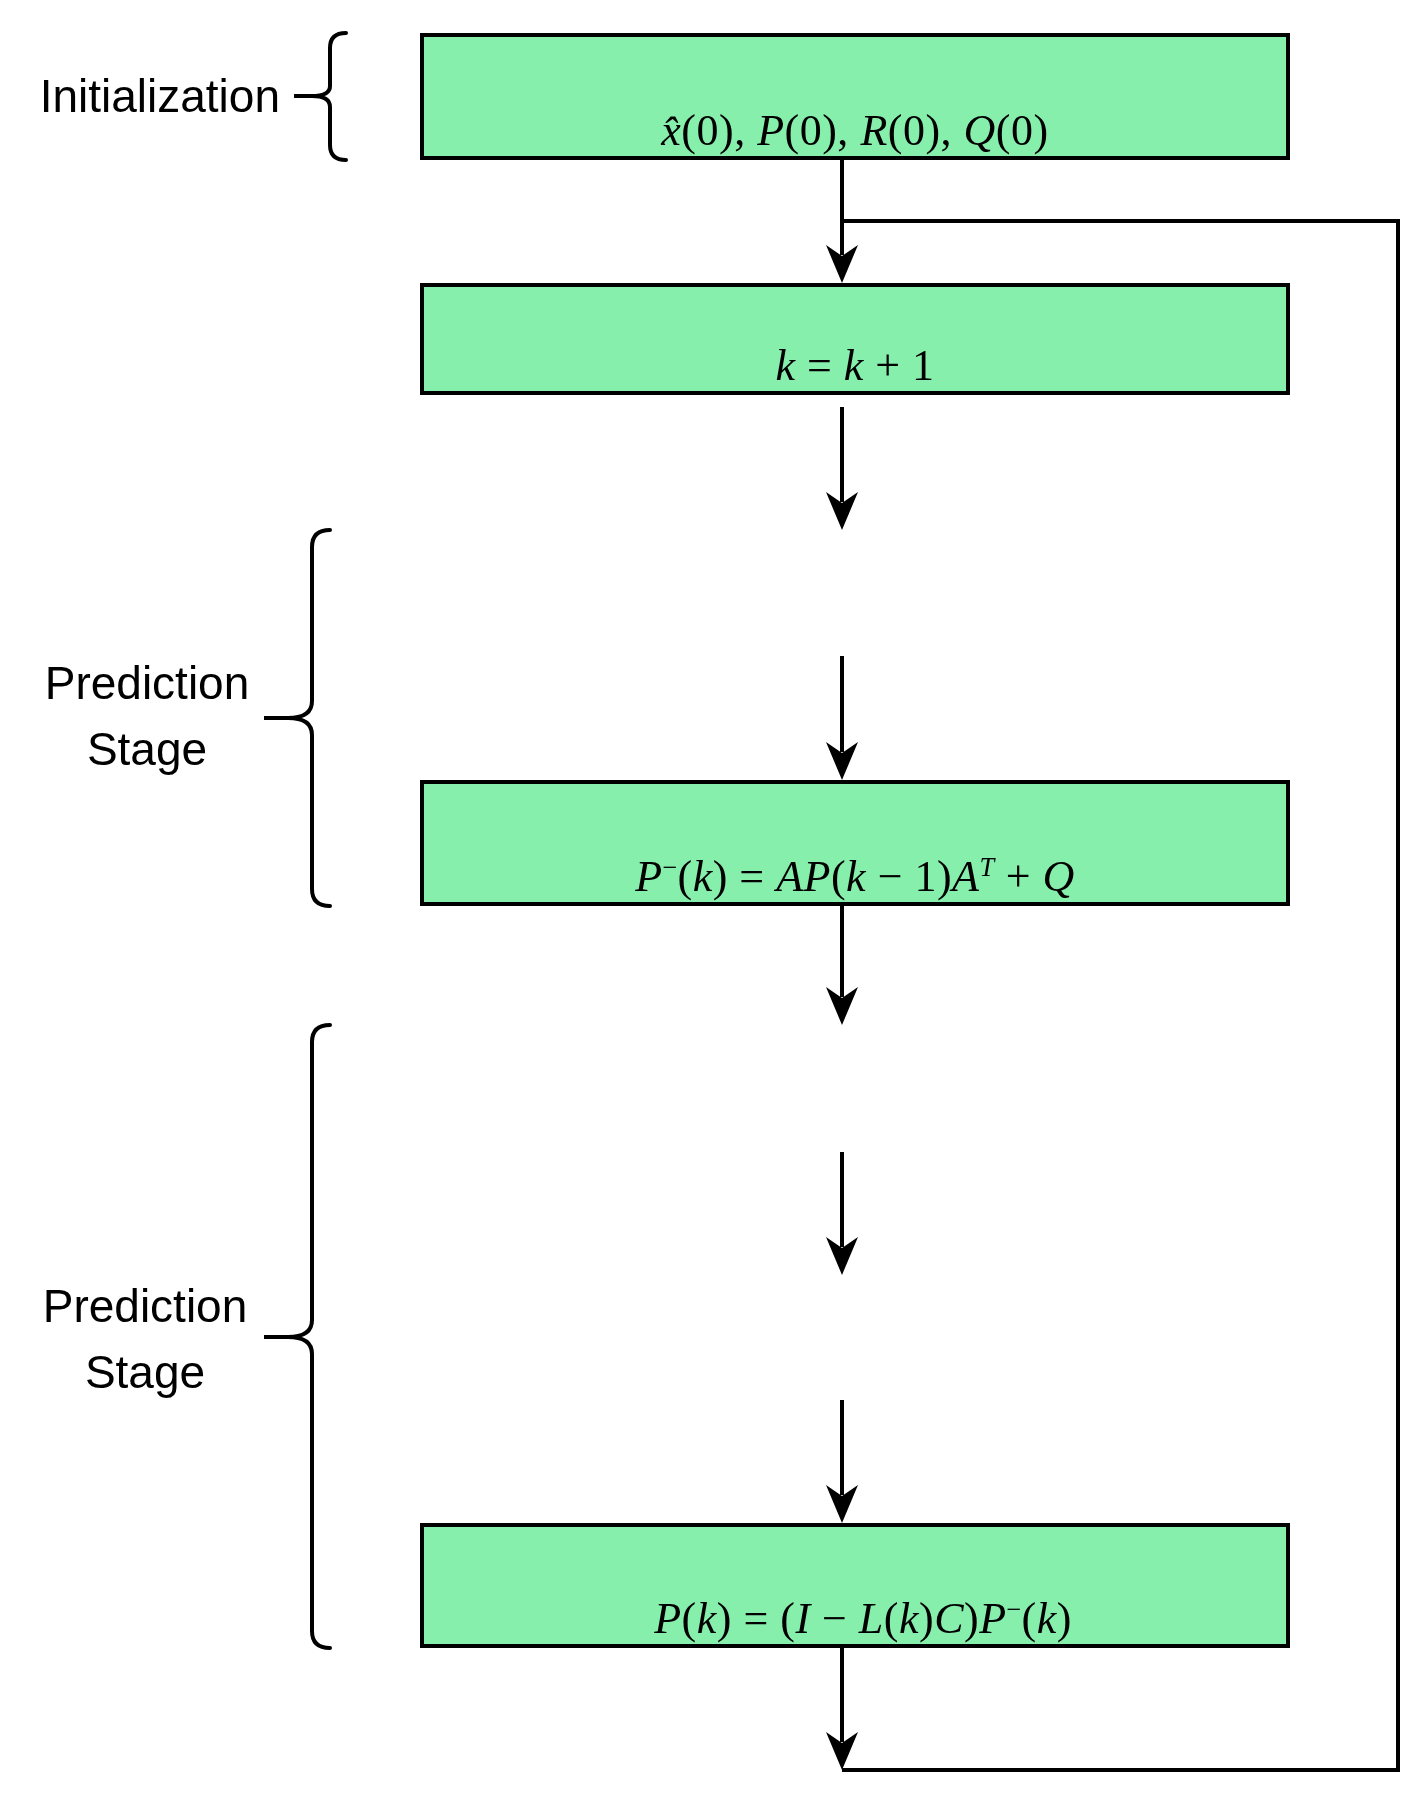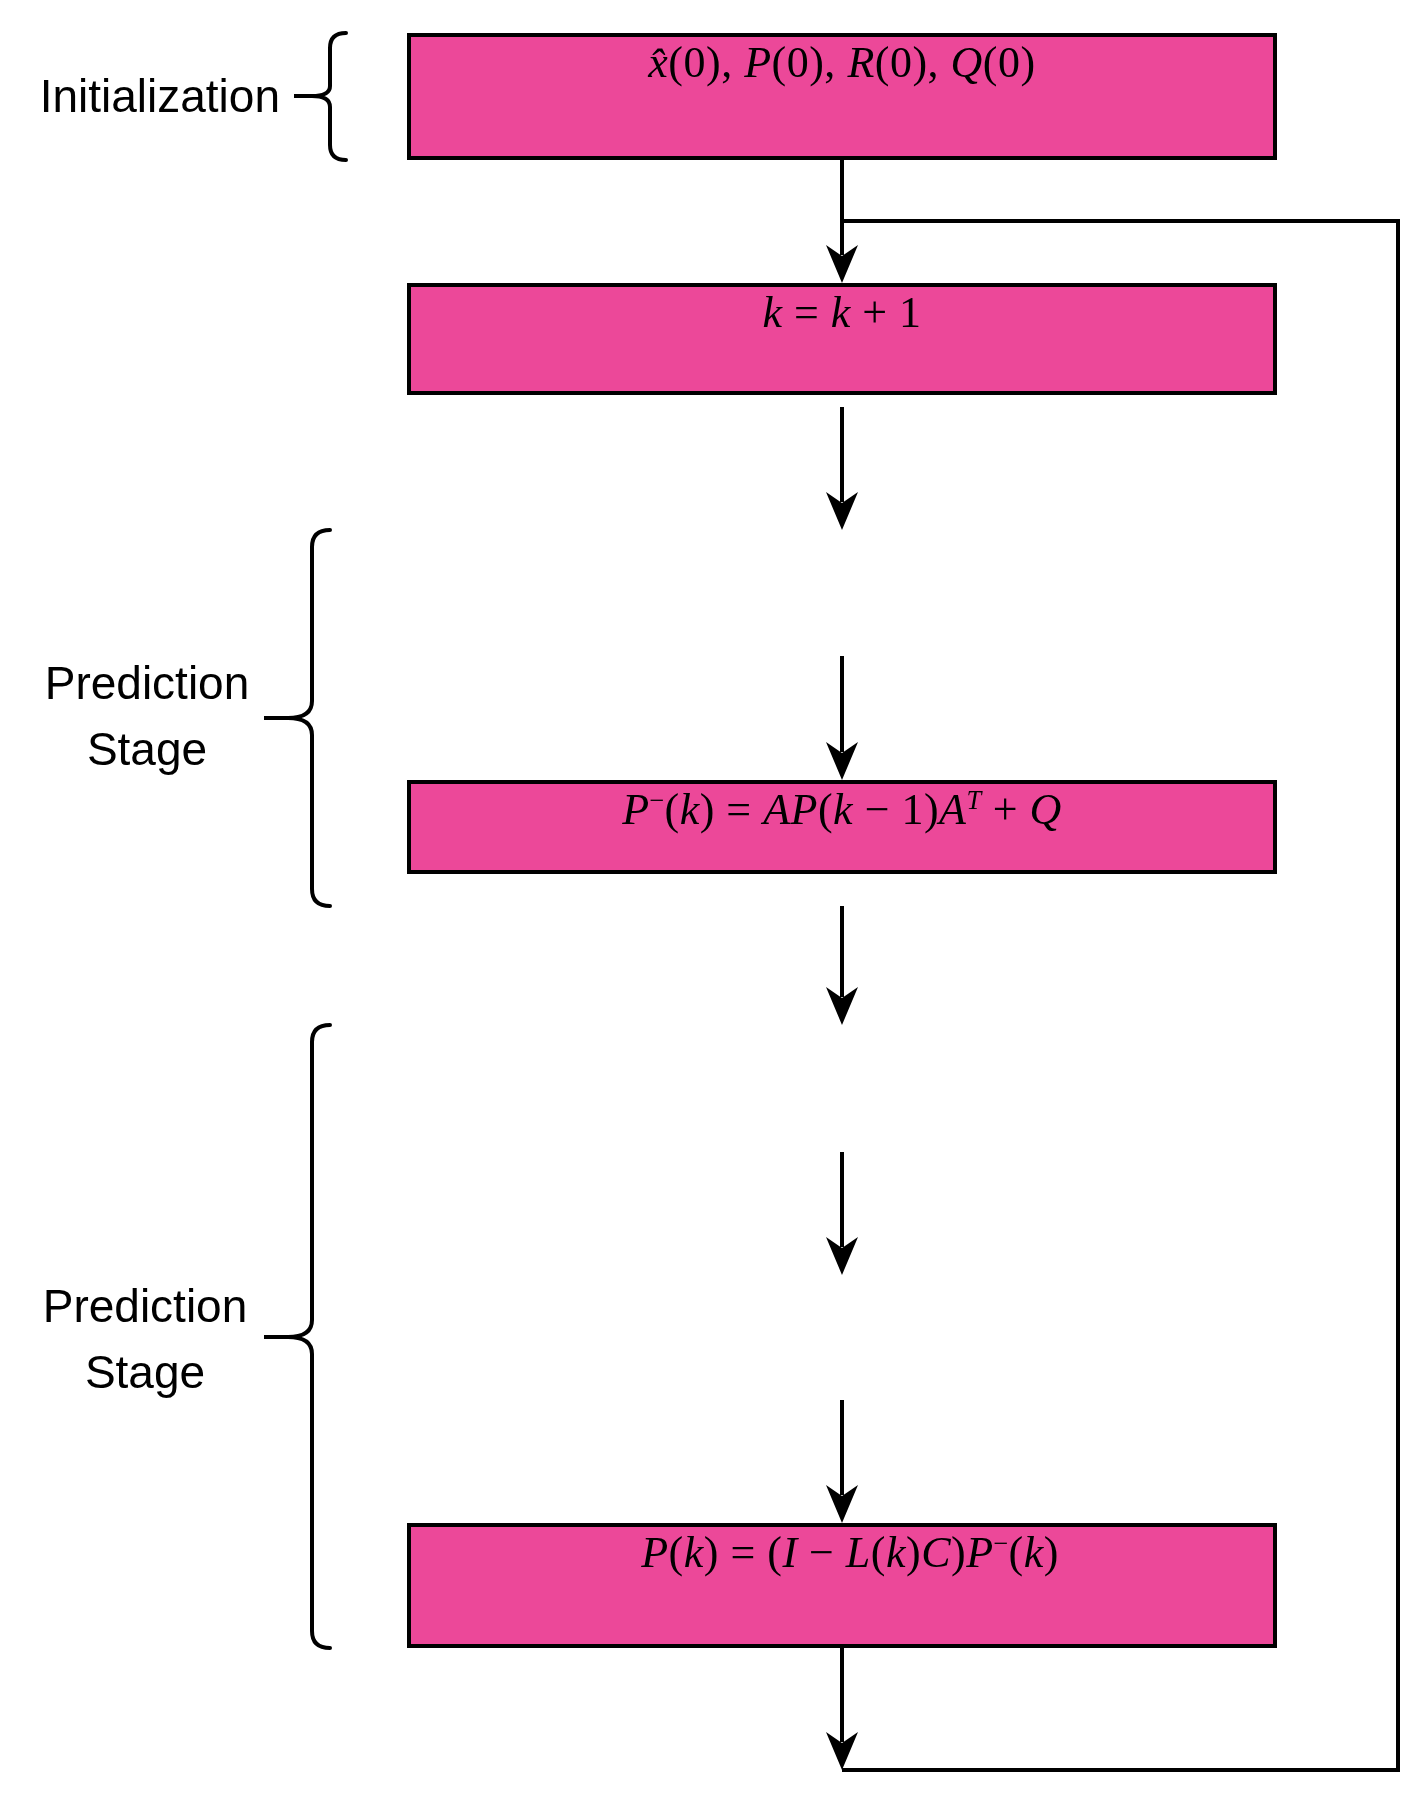--- a/index.html
+++ b/index.html
@@ -7,27 +7,27 @@
     position: relative;
     width: 1422px;
     height: 1794px;
     background: #ffffff;
     overflow: hidden;
     font-family: "Liberation Sans", sans-serif;
   }
   #wires { position: absolute; left: 0; top: 0; }
   .box {
     position: absolute;
-    left: 407px;
+    left: 420px;
     width: 870px;
     box-sizing: border-box;
     border: 4px solid #000000;
-    background: #ec4899;
+    background: #86efac;
     display: flex;
-    align-items: flex-start;
+    align-items: flex-end;
     justify-content: center;
     white-space: nowrap;
   }
   .eq {
     font-family: "Liberation Serif", "DejaVu Serif", serif;
     font-size: 44px;
     color: #000000;
     letter-spacing: 0.5px;
   }
   .eq i { font-style: italic; }
@@ -94,20 +94,20 @@
     <div>Prediction</div>
     <div>Stage</div>
   </div>
 
   <div class="box" style="top:33px;   height:127px;">
     <span class="eq"><i>x̂</i>(0), <i>P</i>(0), <i>R</i>(0), <i>Q</i>(0)</span>
   </div>
   <div class="box" style="top:283px;  height:112px;">
     <span class="eq"><i>k</i> = <i>k</i> + 1</span>
   </div>
-  <div class="box" style="top:780px;  height:94px;">
+  <div class="box" style="top:780px;  height:126px;">
     <span class="eq"><i>P</i><sup>−</sup>(<i>k</i>) = <i>A</i><i>P</i>(<i>k</i> − 1)<i>A</i><sup><i>T</i></sup> + <i>Q</i></span>
   </div>
   <div class="box" style="top:1523px; height:125px;padding-left:16px;">
     <span class="eq"><i>P</i>(<i>k</i>) = (<i>I</i> − <i>L</i>(<i>k</i>)<i>C</i>)<i>P</i><sup>−</sup>(<i>k</i>)</span>
   </div>
 
 </div>
 
 </body></html>

